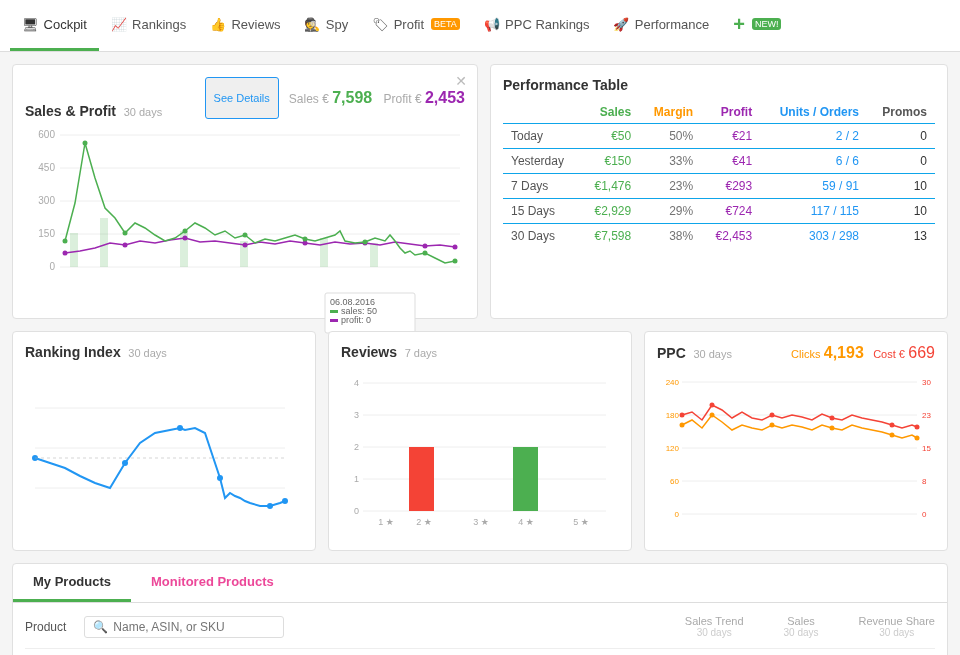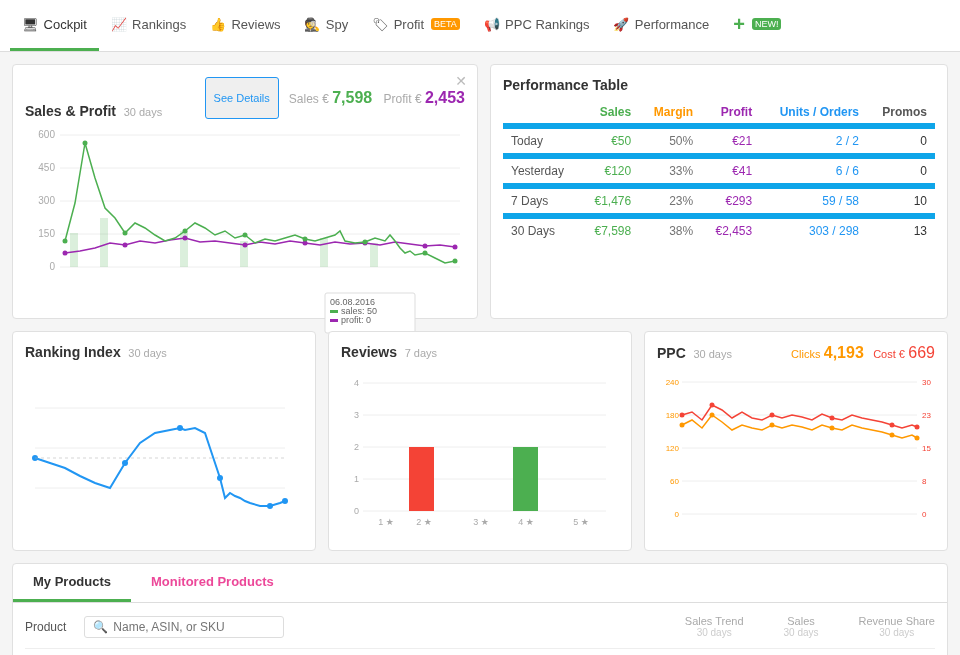--- a/index.html
+++ b/index.html
@@ -29,21 +29,21 @@
 
     
     .perf-card { grid-column: 2; grid-row: 1; }
     .perf-table { width: 100%; border-collapse: collapse; font-size: 12px; }
     .perf-table th { padding: 4px 8px; font-weight: bold; text-align: right; }
     .perf-table th.sales-col { color: #4caf50; }
     .perf-table th.margin-col { color: #ff9800; }
     .perf-table th.profit-col { color: #9c27b0; }
     .perf-table th.units-col { color: #2196f3; }
     .perf-table th.promos-col { color: #555; }
-    .perf-table td { padding: 5px 8px; text-align: right; border-top: 6px solid #0ea5e9; }
+    .perf-table td { padding: 5px 8px; text-align: right; border-top: 1px solid #0ea5e9; }
     .perf-table td.row-label { text-align: left; color: #555; }
     .perf-table td.sales-val { color: #4caf50; }
     .perf-table td.margin-val { color: #737373; }
     .perf-table td.profit-val { color: #9c27b0; }
     .perf-table td.units-val { color: #2196f3; }
 
     
     .bottom-row { grid-column: 1 / 3; grid-row: 2; display: grid; grid-template-columns: 1fr 1fr 1fr; gap: 12px; }
 
     
@@ -210,32 +210,40 @@
           <tr>
       <td class="row-label">Today</td>
       <td class="sales-val">€50</td>
       <td class="margin-val">50%</td>
       <td class="profit-val">€21</td>
       <td class="units-val">2 / 2</td>
       <td>0</td>
     </tr>
           <tr>
       <td class="row-label">Yesterday</td>
-      <td class="sales-val">€120</td>
+      <td class="sales-val">€150</td>
       <td class="margin-val">33%</td>
       <td class="profit-val">€41</td>
       <td class="units-val">6 / 6</td>
       <td>0</td>
     </tr>
           <tr>
       <td class="row-label">7 Days</td>
       <td class="sales-val">€1,476</td>
       <td class="margin-val">23%</td>
       <td class="profit-val">€293</td>
-      <td class="units-val">59 / 58</td>
+      <td class="units-val">59 / 91</td>
+      <td>10</td>
+    </tr>
+          <tr>
+      <td class="row-label">15 Days</td>
+      <td class="sales-val">€2,929</td>
+      <td class="margin-val">29%</td>
+      <td class="profit-val">€724</td>
+      <td class="units-val">117 / 115</td>
       <td>10</td>
     </tr>
           <tr>
       <td class="row-label">30 Days</td>
       <td class="sales-val">€7,598</td>
       <td class="margin-val">38%</td>
       <td class="profit-val">€2,453</td>
       <td class="units-val">303 / 298</td>
       <td>13</td>
     </tr>

